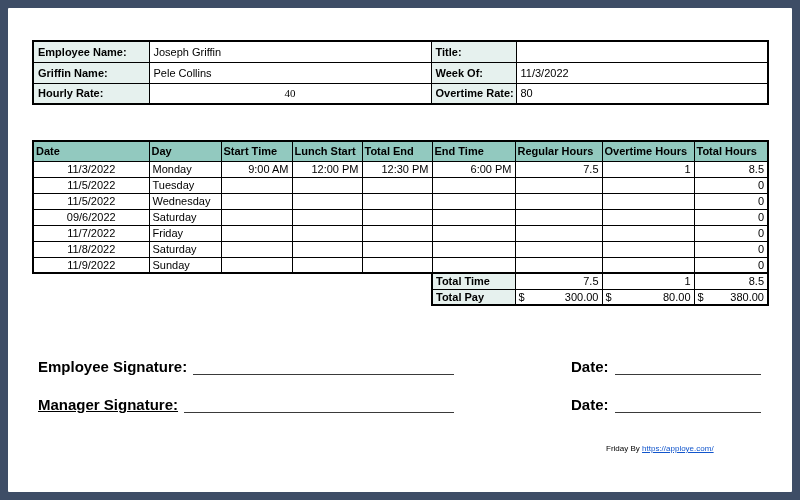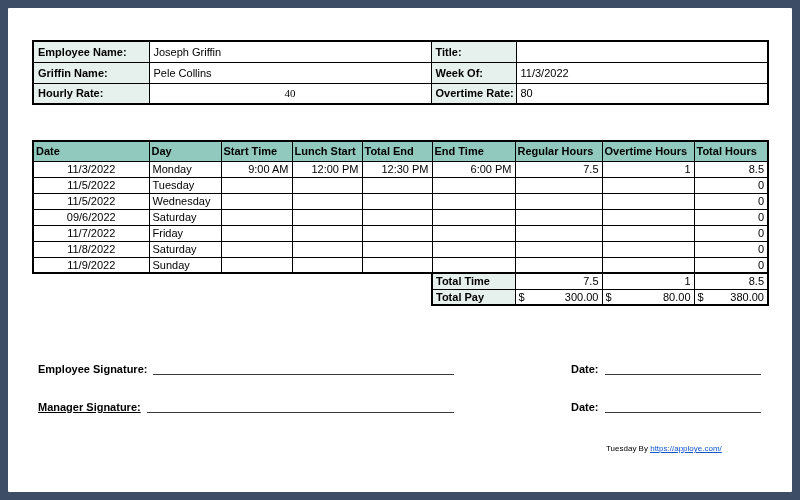--- a/index.html
+++ b/index.html
@@ -76,21 +76,21 @@
     font-weight: bold;
     text-align: left;
     margin-left: 43px;
   }
   .money { display: flex; justify-content: space-between; align-items: center; }
   
   .sig-row {
     position: absolute;
     display: flex;
     align-items: flex-end;
-    font-size: 11px;
+    font-size: 15px;
     font-weight: bold;
     height: 16px;
   }
   .sig-label { white-space: nowrap; padding-right: 6px; }
   .sig-line { flex: 1; border-bottom: 1.5px solid #3a3a3a; height: 15px; }
   .sig-emp   { left: 30px;  top: 351px; width: 416px; }
   .sig-mgr   { left: 30px;  top: 389px; width: 416px; text-decoration: underline; }
   .date-emp  { left: 563px; top: 351px; width: 190px; }
   .date-mgr  { left: 563px; top: 389px; width: 190px; }
   
@@ -292,17 +292,17 @@
   <div class="sig-row sig-mgr">
     <span class="sig-label">Manager Signature:</span>
     <span class="sig-line"></span>
   </div>
   <div class="sig-row date-mgr">
     <span class="sig-label">Date:</span>
     <span class="sig-line"></span>
   </div>
 
   <div class="powered">
-    <span>Tuesday By</span>
+    <span>Friday By</span>
     <a href="#">https://apploye.com/</a>
   </div>
 
 </div>
 
 </body></html>

